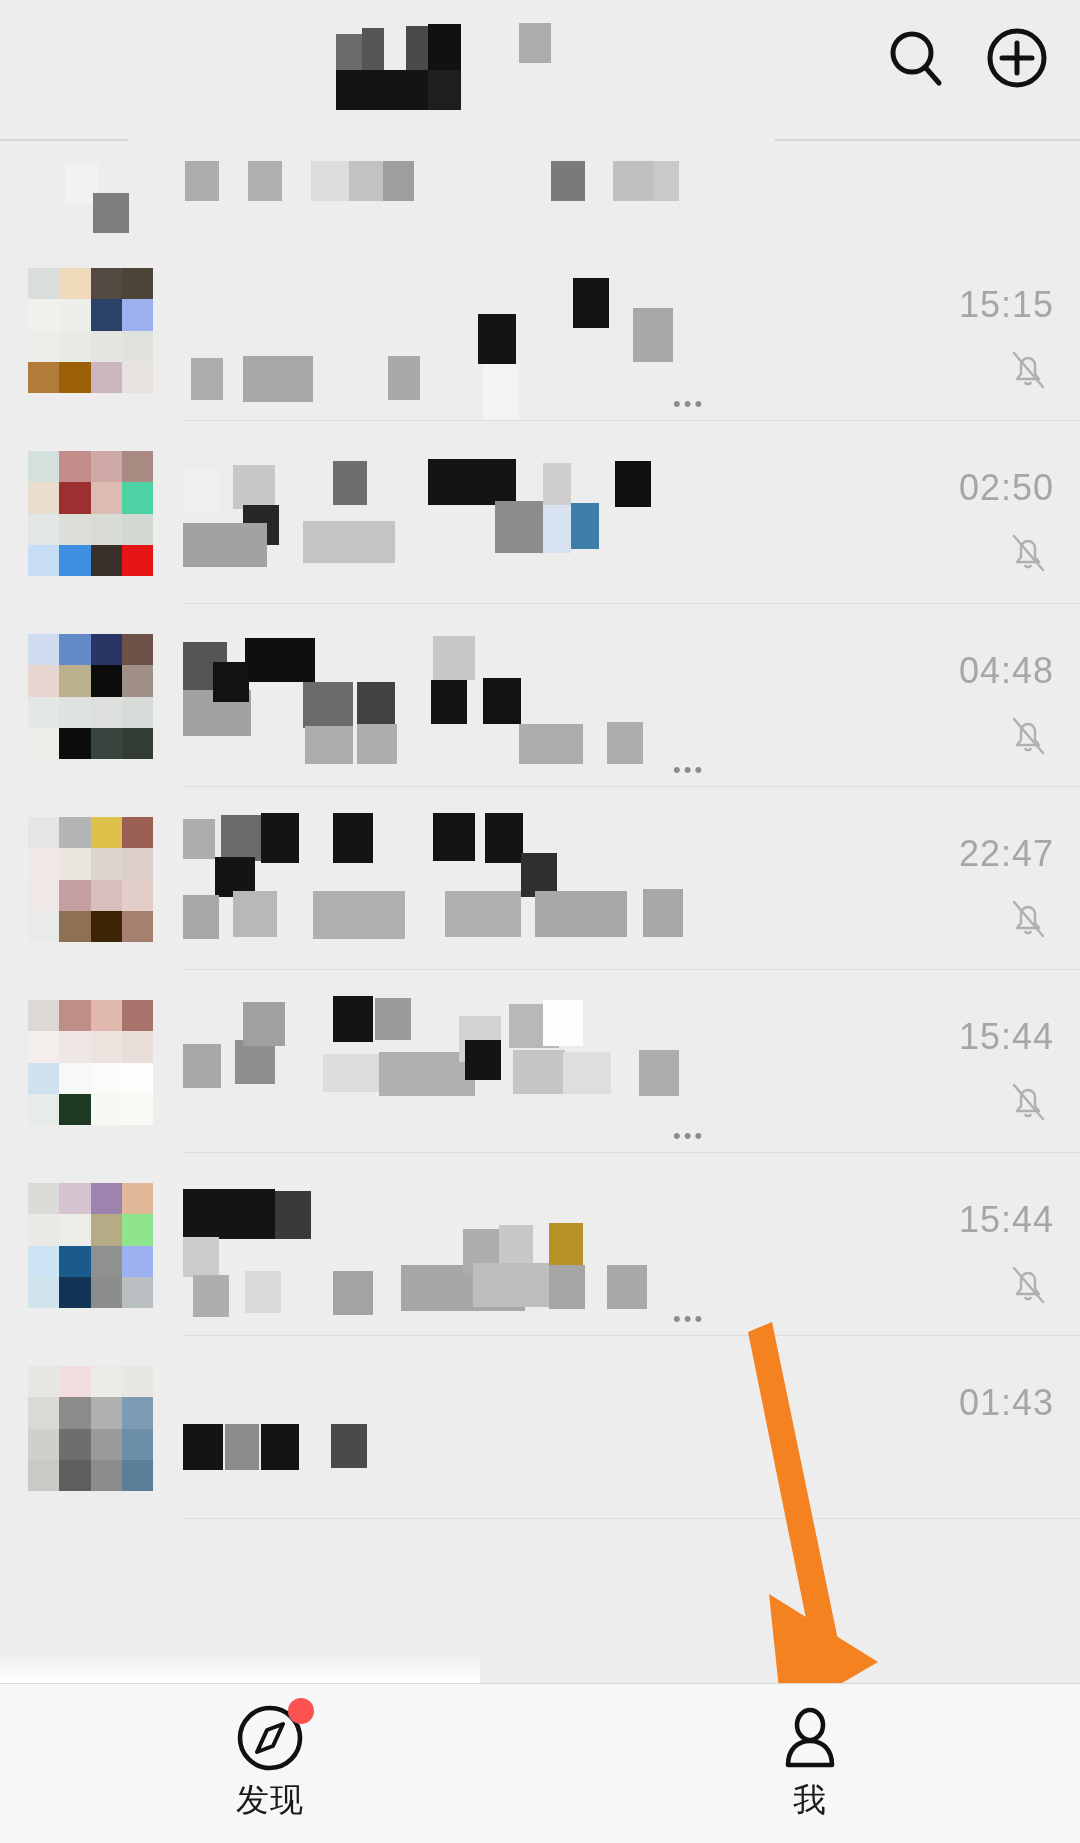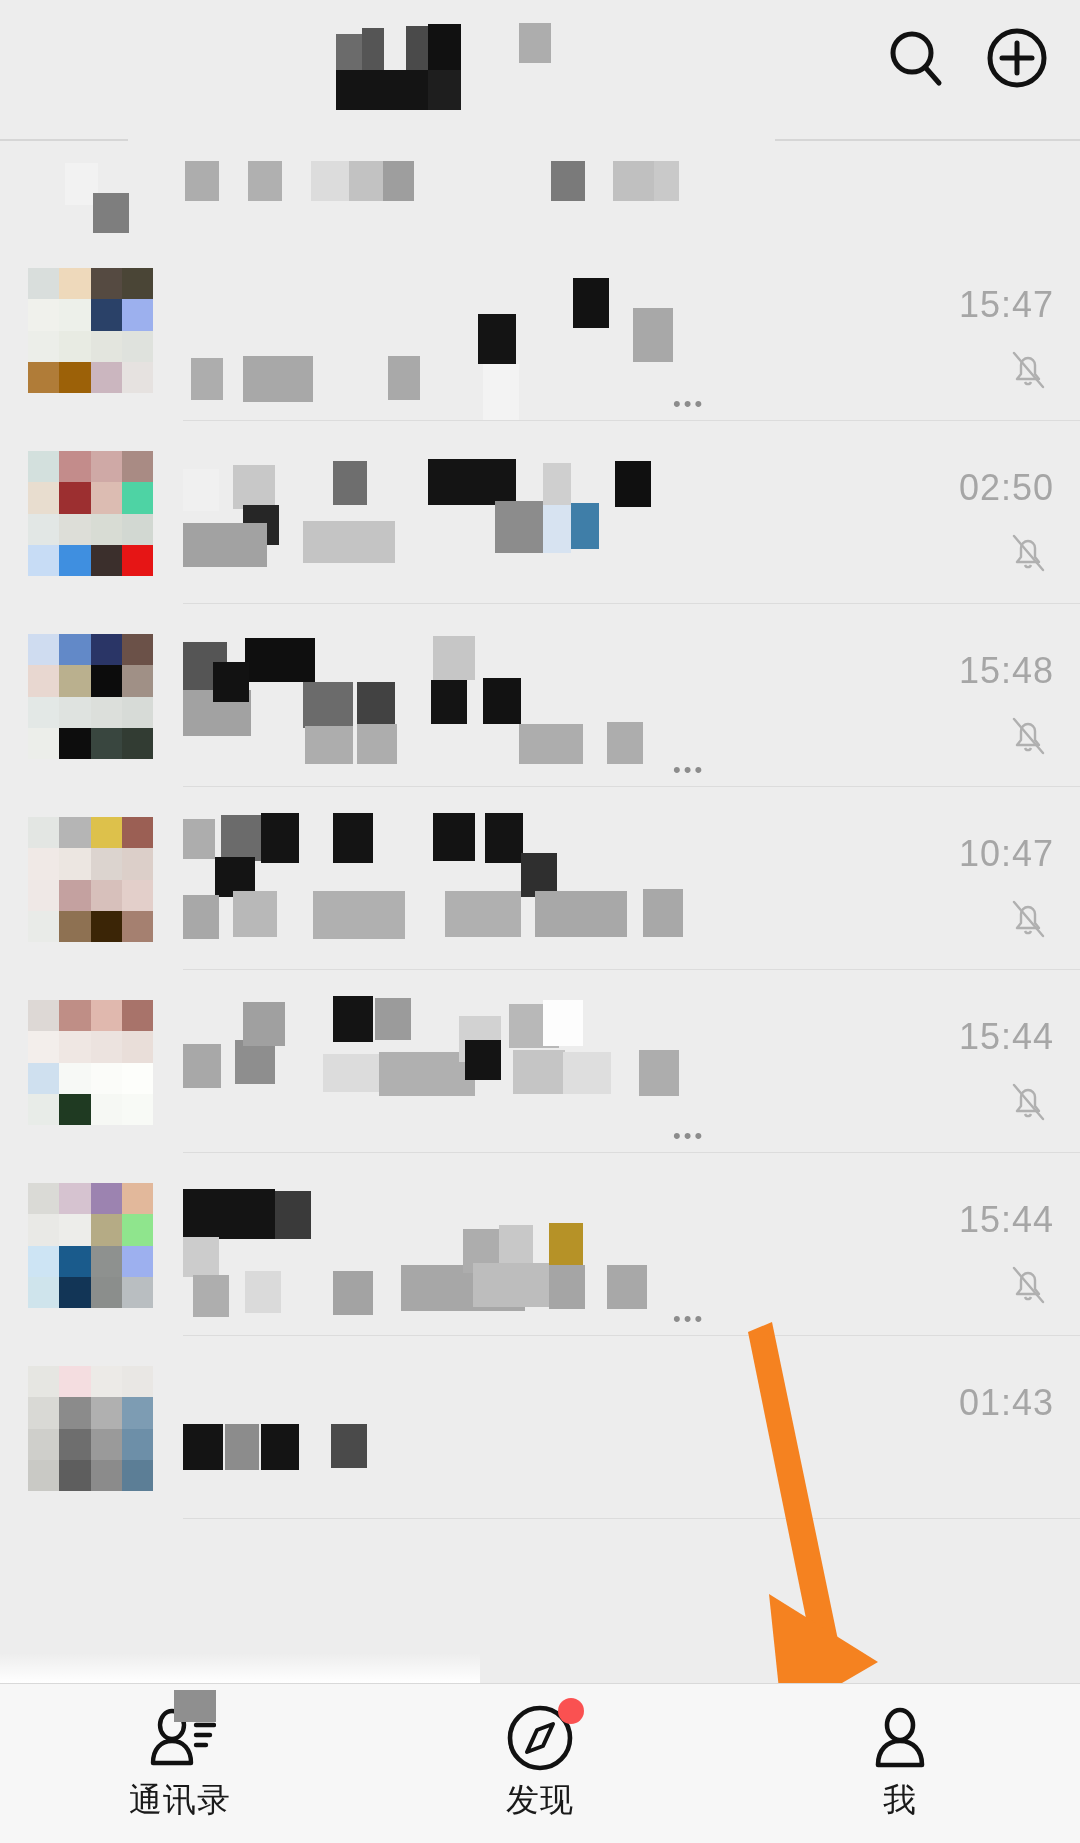--- a/index.html
+++ b/index.html
@@ -243,21 +243,21 @@
         <i class="px" style="left: 8px; top: 120px; width: 32px; height: 42px; background: rgb(173, 173, 173);"></i>
         <i class="px" style="left: 60px; top: 118px; width: 70px; height: 46px; background: rgb(168, 168, 168);"></i>
         <i class="px" style="left: 205px; top: 118px; width: 32px; height: 44px; background: rgb(169, 169, 169);"></i>
         <i class="px" style="left: 295px; top: 76px; width: 38px; height: 50px; background: rgb(20, 20, 20);"></i>
         <i class="px" style="left: 300px; top: 126px; width: 36px; height: 56px; background: rgb(243, 243, 243);"></i>
         <i class="px" style="left: 390px; top: 40px; width: 36px; height: 50px; background: rgb(18, 18, 18);"></i>
         <i class="px" style="left: 450px; top: 70px; width: 40px; height: 54px; background: rgb(168, 168, 168);"></i>
         <span class="ellipsis" style="left: 490px; top: 155px; font-size: 22px; color: rgb(140, 140, 140);">•••</span>
       </div>
       <div class="meta">
-        <div class="time">15:47</div>
+        <div class="time">15:15</div>
         <div class="mute"><svg width="44" height="48" viewBox="0 0 44 48">
             <path d="M11 33 h22 l-4-5 v-9 a7 7 0 0 0-14 0 v9 z" fill="none" stroke="#b0b0b0" stroke-width="2.4" stroke-linejoin="round"></path>
             <path d="M19 36 a3.2 3.2 0 0 0 6 0" fill="none" stroke="#b0b0b0" stroke-width="2.4"></path>
             <line x1="8" y1="7" x2="37" y2="41" stroke="#b0b0b0" stroke-width="2.4" stroke-linecap="round"></line>
           </svg></div>
       </div>
     </div>
     <div class="row">
       <div class="avatar">
         <span style="background: rgb(211, 224, 221);"></span>
@@ -329,21 +329,21 @@
         <i class="px" style="left: 122px; top: 122px; width: 48px; height: 38px; background: rgb(173, 173, 173);"></i>
         <i class="px" style="left: 174px; top: 120px; width: 40px; height: 40px; background: rgb(173, 173, 173);"></i>
         <i class="px" style="left: 250px; top: 32px; width: 42px; height: 44px; background: rgb(198, 198, 198);"></i>
         <i class="px" style="left: 248px; top: 76px; width: 36px; height: 44px; background: rgb(20, 20, 20);"></i>
         <i class="px" style="left: 300px; top: 74px; width: 38px; height: 46px; background: rgb(18, 18, 18);"></i>
         <i class="px" style="left: 336px; top: 120px; width: 64px; height: 40px; background: rgb(173, 173, 173);"></i>
         <i class="px" style="left: 424px; top: 118px; width: 36px; height: 42px; background: rgb(173, 173, 173);"></i>
         <span class="ellipsis" style="left: 490px; top: 155px; font-size: 22px; color: rgb(140, 140, 140);">•••</span>
       </div>
       <div class="meta">
-        <div class="time">15:48</div>
+        <div class="time">04:48</div>
         <div class="mute"><svg width="44" height="48" viewBox="0 0 44 48">
             <path d="M11 33 h22 l-4-5 v-9 a7 7 0 0 0-14 0 v9 z" fill="none" stroke="#b0b0b0" stroke-width="2.4" stroke-linejoin="round"></path>
             <path d="M19 36 a3.2 3.2 0 0 0 6 0" fill="none" stroke="#b0b0b0" stroke-width="2.4"></path>
             <line x1="8" y1="7" x2="37" y2="41" stroke="#b0b0b0" stroke-width="2.4" stroke-linecap="round"></line>
           </svg></div>
       </div>
     </div>
     <div class="row">
       <div class="avatar">
         <span style="background: rgb(227, 230, 227);"></span>
@@ -373,21 +373,21 @@
         <i class="px" style="left: 130px; top: 104px; width: 92px; height: 48px; background: rgb(176, 176, 176);"></i>
         <i class="px" style="left: 150px; top: 26px; width: 40px; height: 50px; background: rgb(20, 20, 20);"></i>
         <i class="px" style="left: 250px; top: 26px; width: 42px; height: 48px; background: rgb(19, 19, 19);"></i>
         <i class="px" style="left: 302px; top: 26px; width: 38px; height: 50px; background: rgb(20, 20, 20);"></i>
         <i class="px" style="left: 338px; top: 66px; width: 36px; height: 44px; background: rgb(47, 47, 47);"></i>
         <i class="px" style="left: 262px; top: 104px; width: 76px; height: 46px; background: rgb(176, 176, 176);"></i>
         <i class="px" style="left: 352px; top: 104px; width: 92px; height: 46px; background: rgb(168, 168, 168);"></i>
         <i class="px" style="left: 460px; top: 102px; width: 40px; height: 48px; background: rgb(168, 168, 168);"></i>
       </div>
       <div class="meta">
-        <div class="time">10:47</div>
+        <div class="time">22:47</div>
         <div class="mute"><svg width="44" height="48" viewBox="0 0 44 48">
             <path d="M11 33 h22 l-4-5 v-9 a7 7 0 0 0-14 0 v9 z" fill="none" stroke="#b0b0b0" stroke-width="2.4" stroke-linejoin="round"></path>
             <path d="M19 36 a3.2 3.2 0 0 0 6 0" fill="none" stroke="#b0b0b0" stroke-width="2.4"></path>
             <line x1="8" y1="7" x2="37" y2="41" stroke="#b0b0b0" stroke-width="2.4" stroke-linecap="round"></line>
           </svg></div>
       </div>
     </div>
     <div class="row">
       <div class="avatar">
         <span style="background: rgb(221, 216, 213);"></span>
@@ -512,33 +512,20 @@
   <g>
     <polygon points="748,1332 772,1322 838,1640 812,1648" fill="#F58220"></polygon>
     <polygon points="769,1594 878,1662 782,1718" fill="#F58220"></polygon>
   </g>
 </svg>
 
 <div class="tab-fade"></div>
 <div class="tabbar" id="tabbar">
     <div class="tab">
       <div class="tab-icon">
-        <svg width="72" height="66" viewBox="0 0 72 66">
-      <ellipse cx="28" cy="20" rx="12" ry="14" fill="none" stroke="#111" stroke-width="4.4"></ellipse>
-      <path d="M9 58 C9 44 17 36 28 36 C39 36 47 44 47 58 Z" fill="none" stroke="#111" stroke-width="4.4" stroke-linejoin="round"></path>
-      <line x1="52" y1="20" x2="70" y2="20" stroke="#111" stroke-width="4.4" stroke-linecap="round"></line>
-      <line x1="52" y1="30" x2="66" y2="30" stroke="#111" stroke-width="4.4" stroke-linecap="round"></line>
-      <line x1="52" y1="40" x2="62" y2="40" stroke="#111" stroke-width="4.4" stroke-linecap="round"></line>
-    </svg>
-        <span class="gray-badge"></span>
-      </div>
-      <div class="tab-label">通讯录</div>
-    </div>
-    <div class="tab">
-      <div class="tab-icon">
         <svg width="70" height="70" viewBox="0 0 70 70">
       <circle cx="35" cy="35" r="30" fill="none" stroke="#111" stroke-width="4.6"></circle>
       <path d="M48 21 L38 43 L22 49 L32 27 Z" fill="none" stroke="#111" stroke-width="4" stroke-linejoin="round"></path>
     </svg>
         <span class="dot-badge"></span>
       </div>
       <div class="tab-label">发现</div>
     </div>
     <div class="tab">
       <div class="tab-icon">

